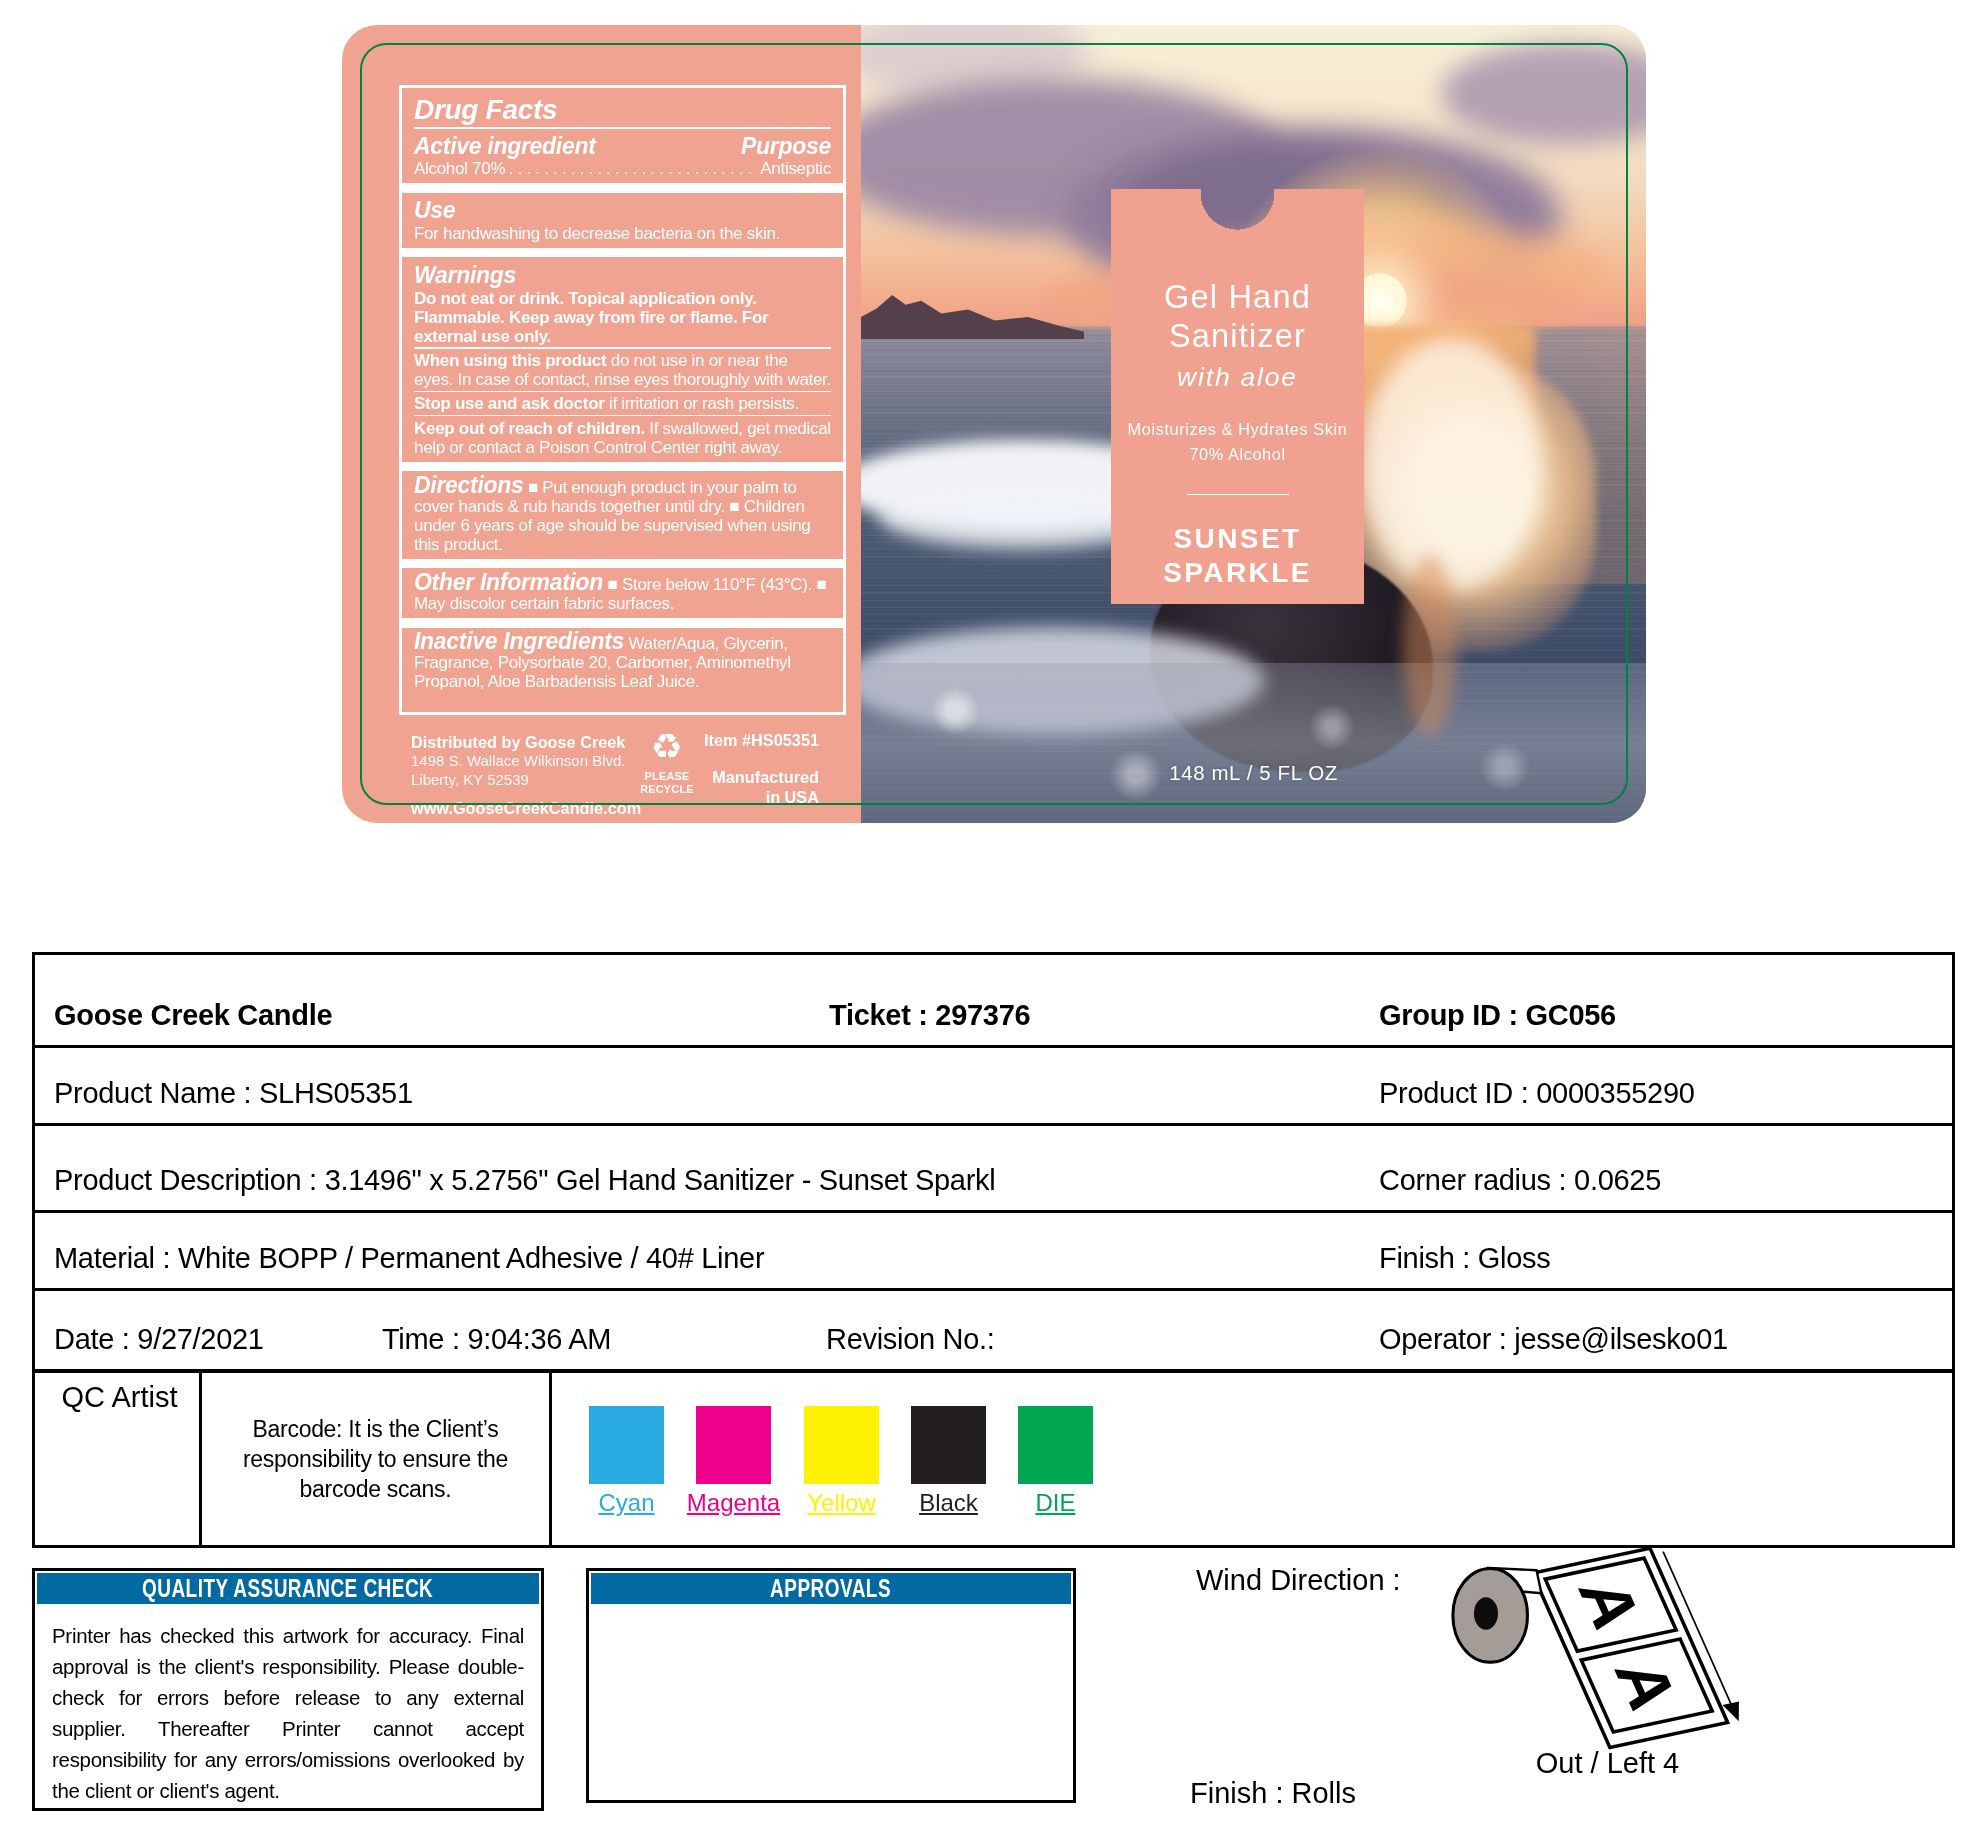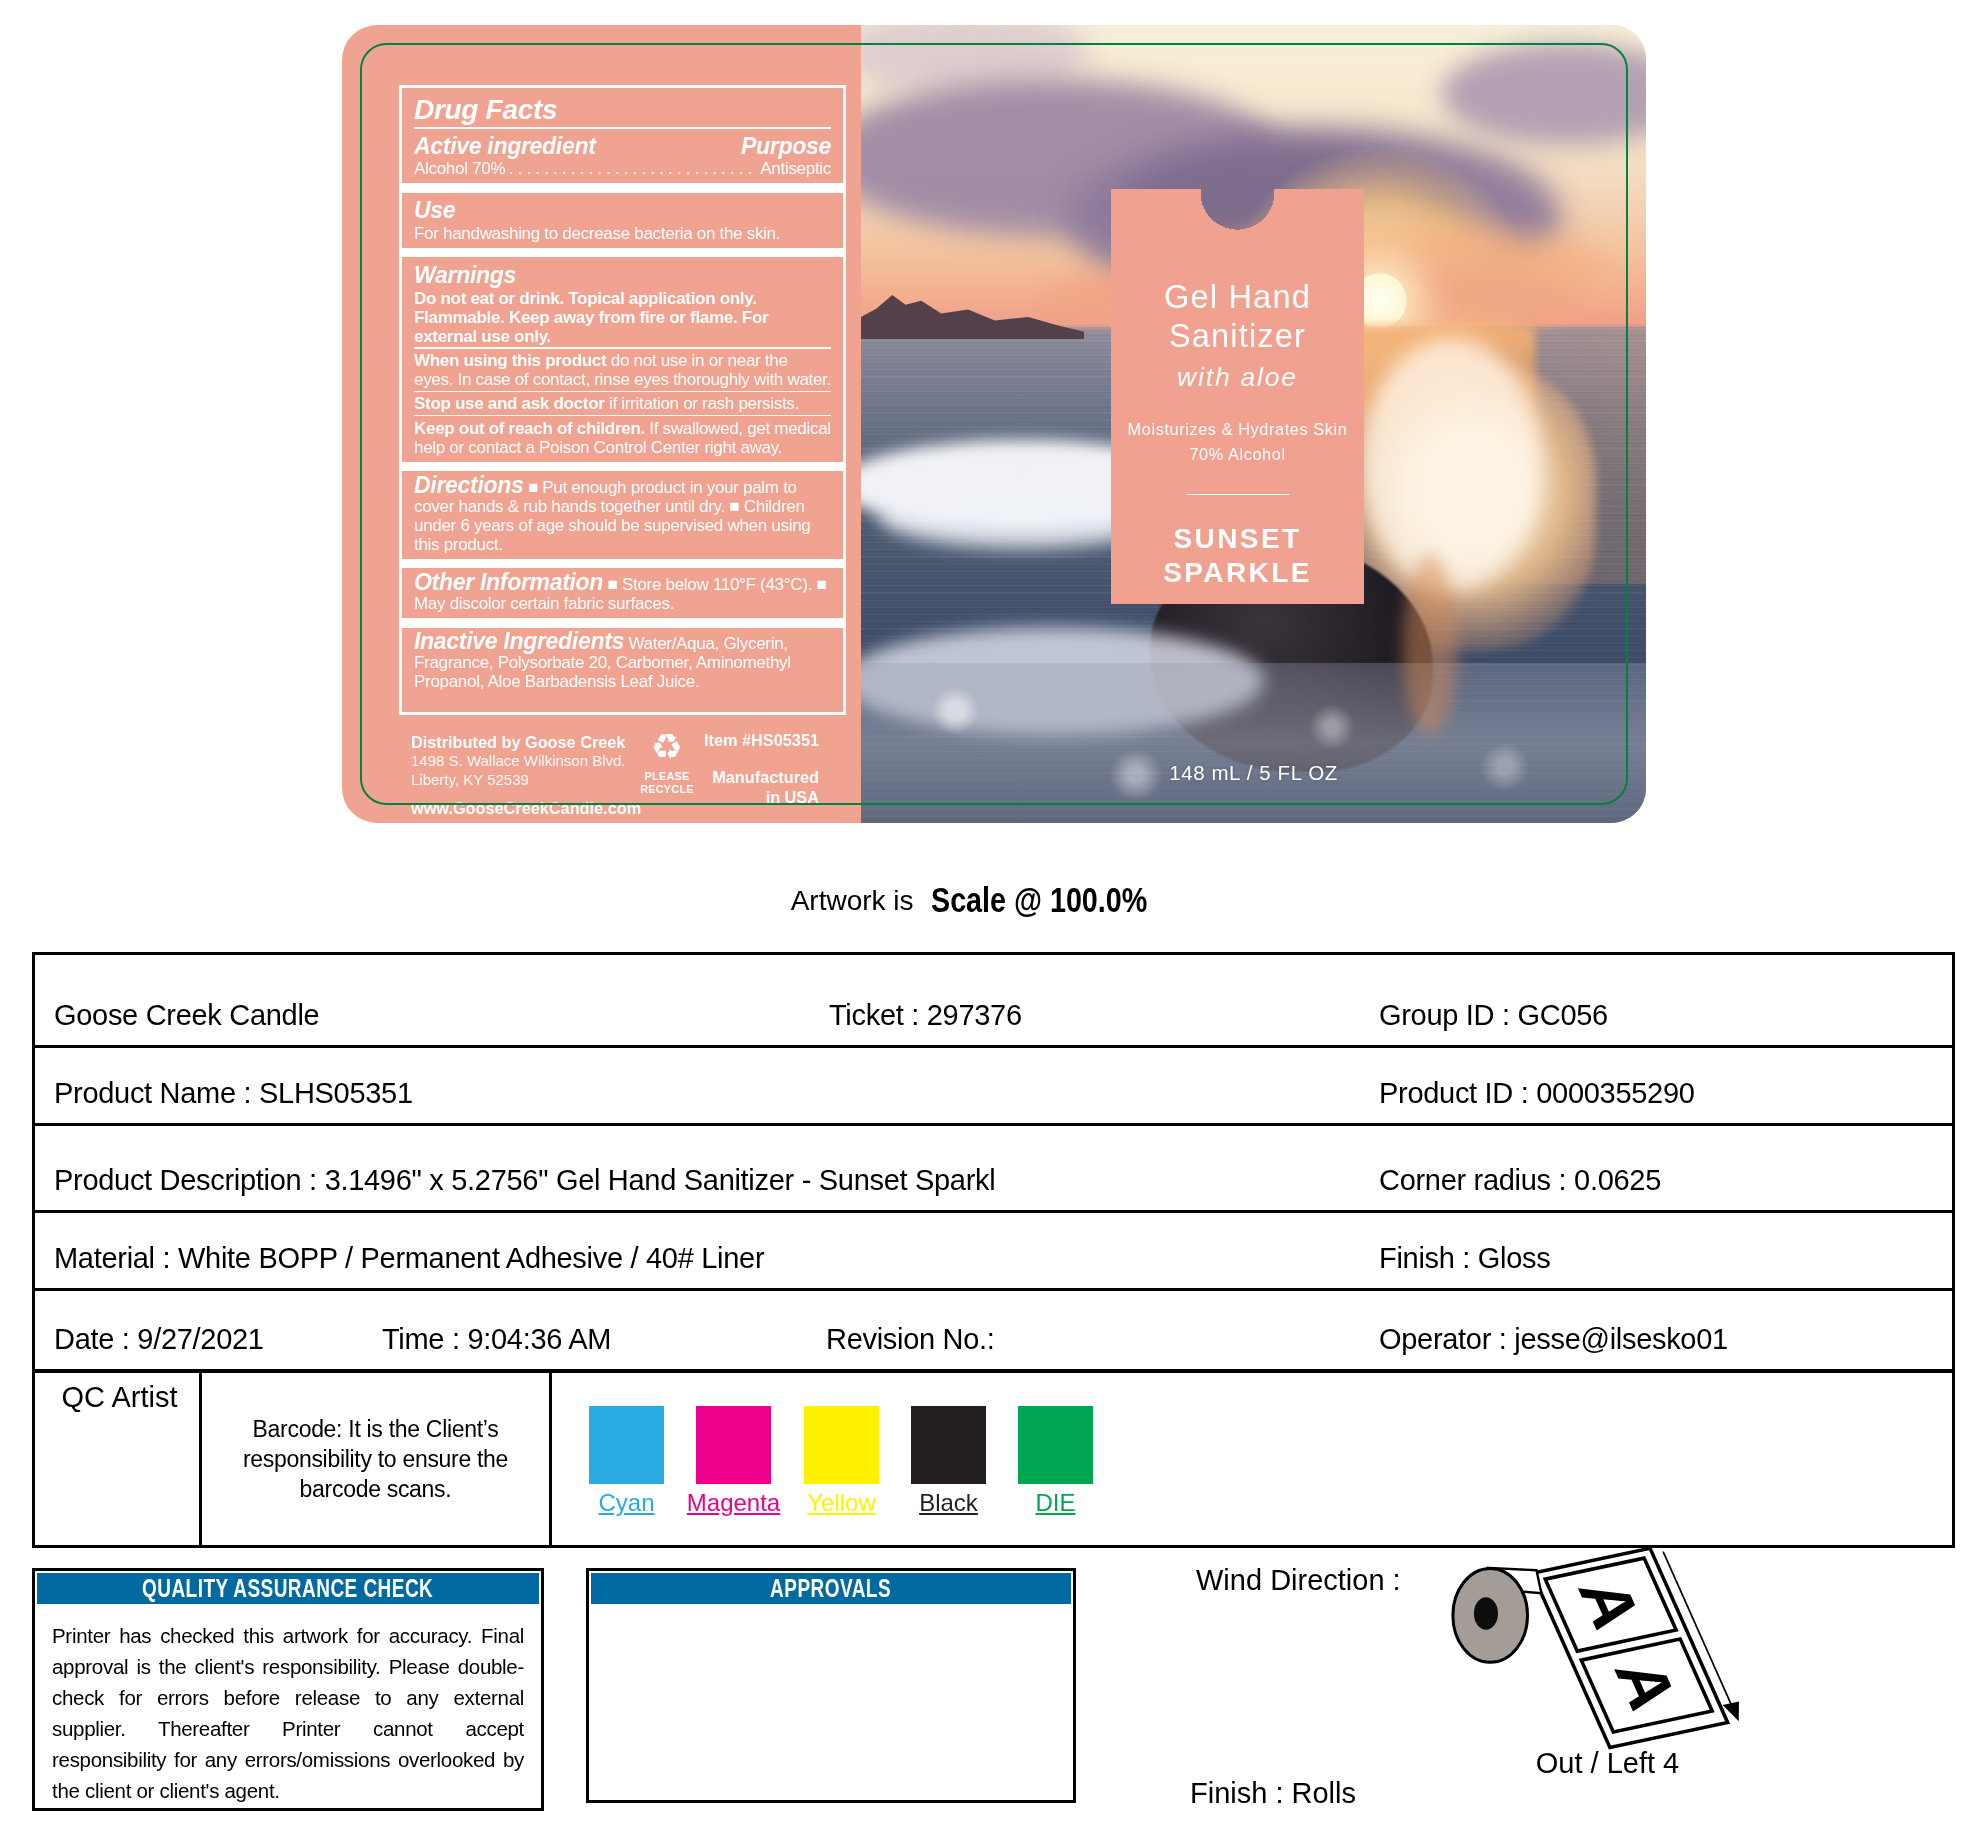--- a/index.html
+++ b/index.html
@@ -100,21 +100,21 @@
   
   .scale-line{position:absolute;left:0;top:880px;width:1985px;text-align:center;}
   .scale-prefix{font-size:28px;letter-spacing:0;}
   .scale-value{display:inline-block;font-size:35px;font-weight:bold;transform:scaleX(.82);
                transform-origin:left center;margin-left:14.4px;vertical-align:-2.4px;}
 
   
   .ptable{position:absolute;left:32px;top:952px;width:1923px;border:3.6px solid #000;box-sizing:border-box;background:#fff;}
   .trow{position:relative;border-bottom:3px solid #000;}
   .trow:last-child{border-bottom:none;}
-  .r1{height:90px;} .r2{height:75px;} .r3{height:84px;} .r4{height:75px;} .r5{height:78px;}
+  .r1{height:90px;font-weight:bold;} .r2{height:75px;} .r3{height:84px;} .r4{height:75px;} .r5{height:78px;}
   .cell{position:absolute;bottom:13.2px;font-size:29px;white-space:nowrap;letter-spacing:-0.3px;}
   .c-left{left:19px;} .c-mid{left:794px;} .c-right{left:1344px;} .c-time{left:347px;} .c-rev{left:791px;}
   .qcrow{height:172px;border-top:1.2px solid #000;border-bottom:2.4px solid #000;display:flex;}
   .qc-c1{width:167px;border-right:3.6px solid #000;box-sizing:border-box;padding:8.4px 0 0 26.5px;font-size:29px;}
   .qc-c2{width:350px;border-right:3.6px solid #000;box-sizing:border-box;display:flex;align-items:center;justify-content:center;}
   .qc-note{width:313px;text-align:center;font-size:23px;line-height:30px;letter-spacing:-0.3px;}
   .qc-c3{position:relative;flex:1;}
   .chip{position:absolute;top:32.5px;width:75px;height:78px;}
   .chip-label{position:absolute;top:116px;width:111px;text-align:center;font-size:24px;text-decoration:underline;}
   .sw0{left:37px;} .sw1{left:144px;} .sw2{left:252px;} .sw3{left:359px;} .sw4{left:466px;}
@@ -234,24 +234,20 @@
       <div class="item-no">Item #HS05351</div>
       <div class="mfg">
         <div>Manufactured</div>
         <div>in USA</div>
       </div>
     </div>
 
     <div class="dieline"></div>
   </div>
 
-  <div class="scale-line">
-    <span class="scale-prefix">Artwork is</span>
-    <span class="scale-value">Scale @ 100.0%</span>
-  </div>
 
   <div class="ptable">
     <div class="trow r1">
       <span class="cell c-left">Goose Creek Candle</span>
       <span class="cell c-mid">Ticket : 297376</span>
       <span class="cell c-right">Group ID : GC056</span>
     </div>
     <div class="trow r2">
       <span class="cell c-left">Product Name : SLHS05351</span>
       <span class="cell c-right">Product ID : 0000355290</span>

